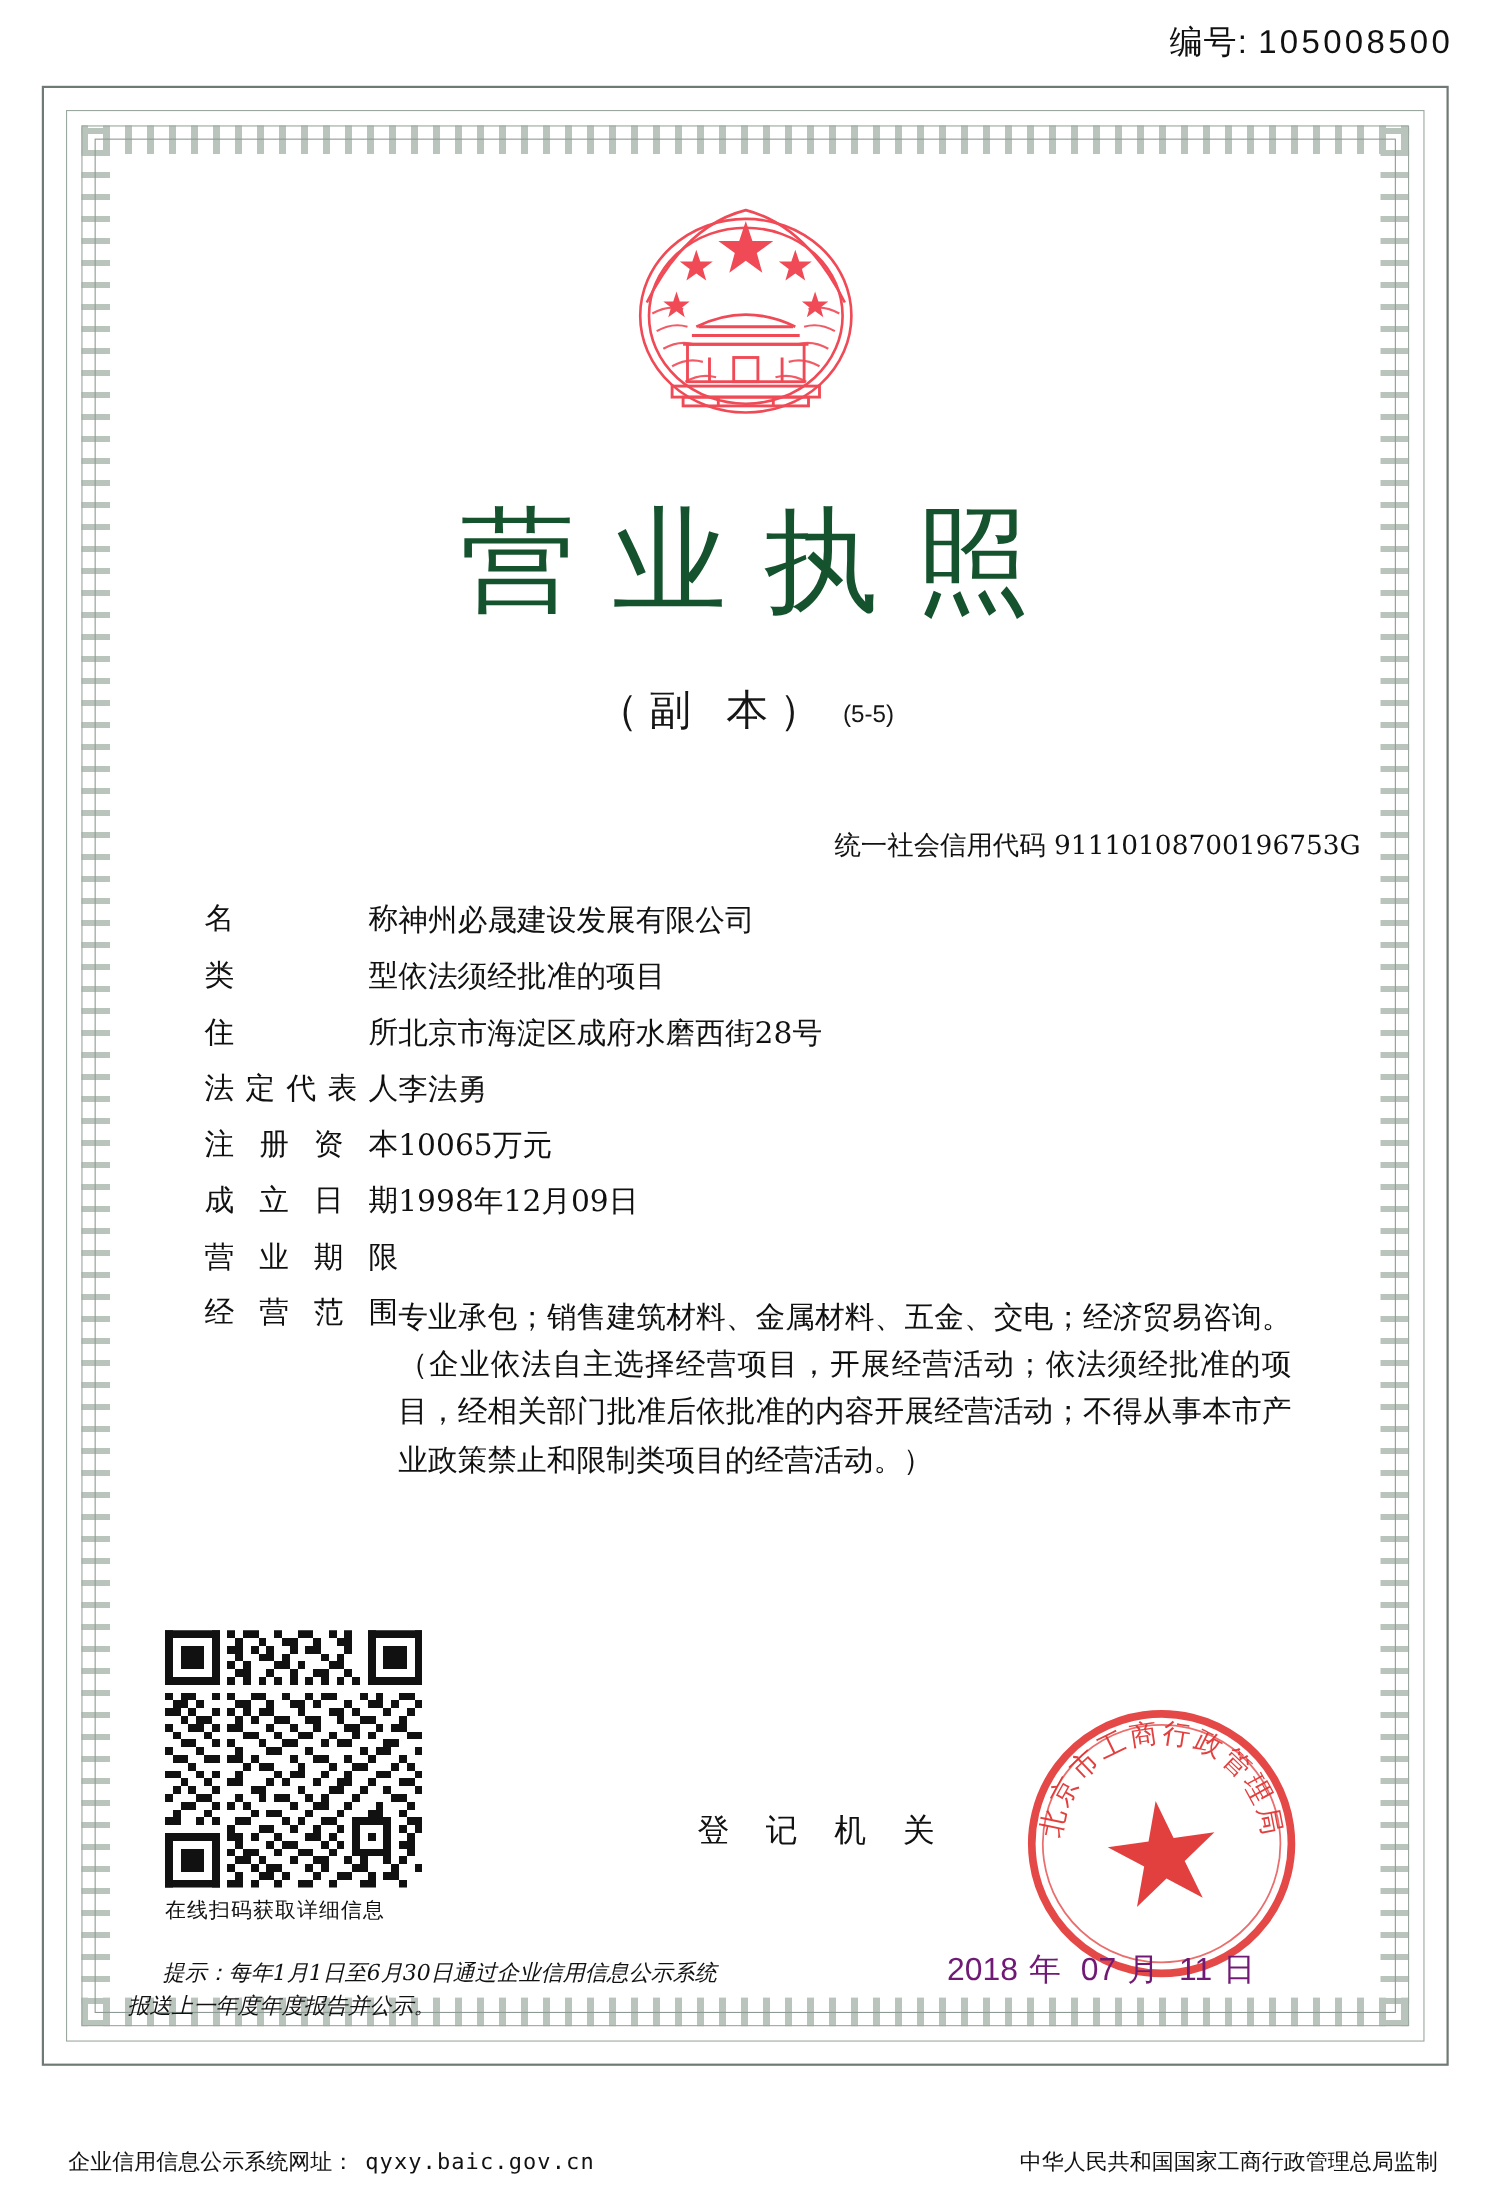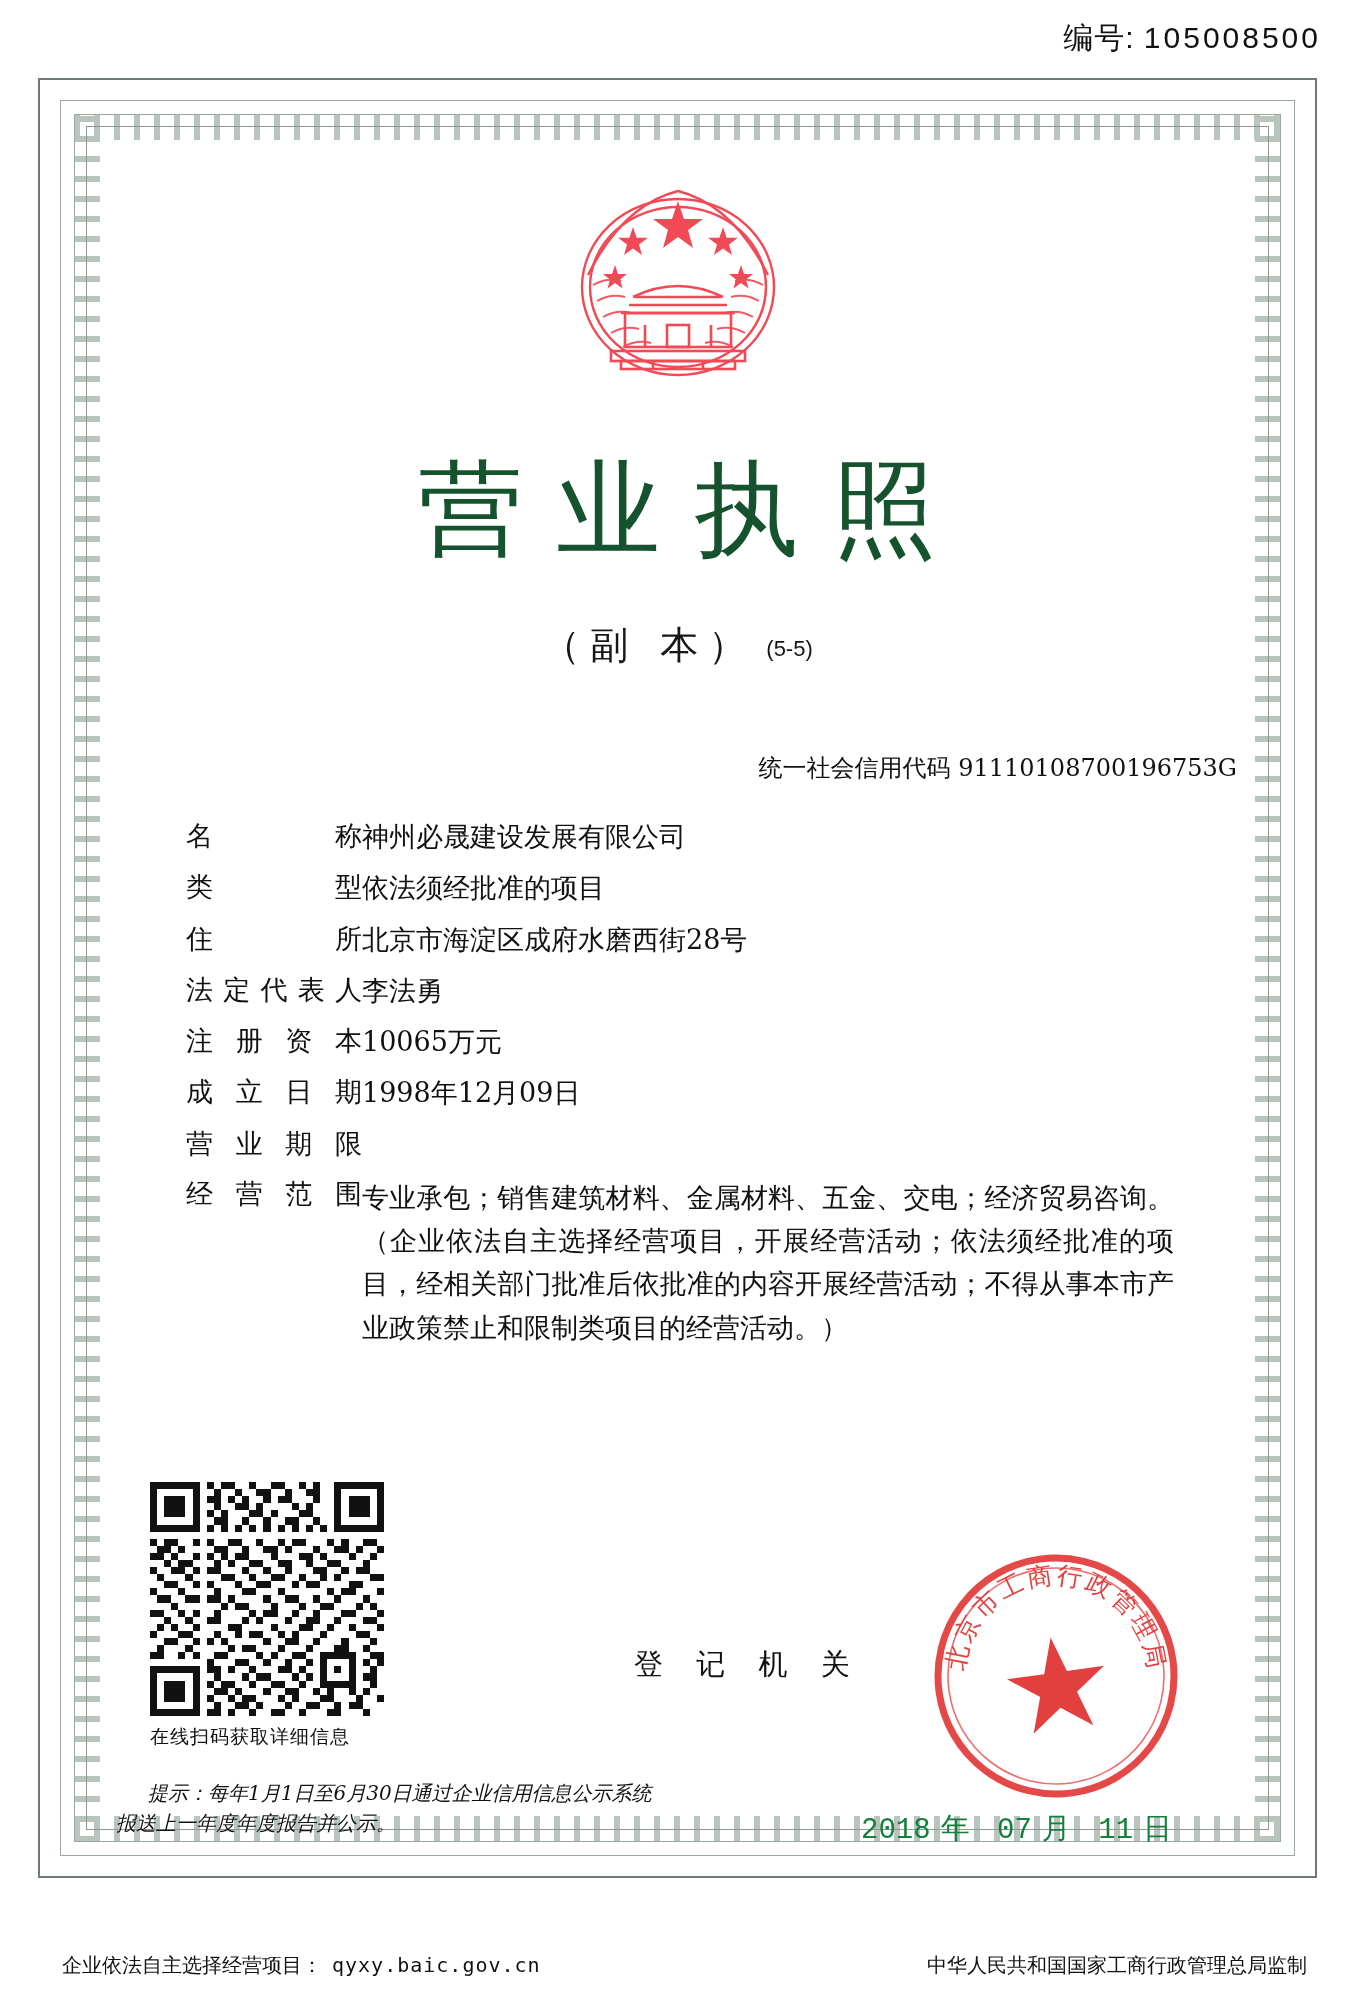--- a/index.html
+++ b/index.html
@@ -200,24 +200,23 @@
     font-size: 29px;
     letter-spacing: 12px;
     color: #111;
     font-family: "DejaVu Serif", serif;
   }
   .issue-date {
     position: absolute;
     left: 856px;
     top: 1771px;
     font-size: 29px;
-    color: #15803d;
+    color: #701a75;
     white-space: nowrap;
-    font-family: Liberation Mono, monospace;
-    margin-top: 38px;
+    font-family: Liberation Sans, sans-serif;
   }
   .issue-date span { margin: 0 5px; }
 
   
   .seal {
     position: absolute;
     left: 925px;
     top: 1545px;
     width: 262px;
     height: 262px;
@@ -709,15 +708,15 @@
   <span>07</span><span>月</span>
   <span>11</span><span>日</span>
 </div>
 
 <div class="notice">
   <div class="l1">提示：每年1月1日至6月30日通过企业信用信息公示系统</div>
   <div>报送上一年度年度报告并公示。</div>
 </div>
 
 <div class="footer-left">
-  <span>企业依法自主选择经营项目：</span><span class="url">qyxy.baic.gov.cn</span>
+  <span>企业信用信息公示系统网址：</span><span class="url">qyxy.baic.gov.cn</span>
 </div>
 <div class="footer-right">中华人民共和国国家工商行政管理总局监制</div>
 
 </body></html>

